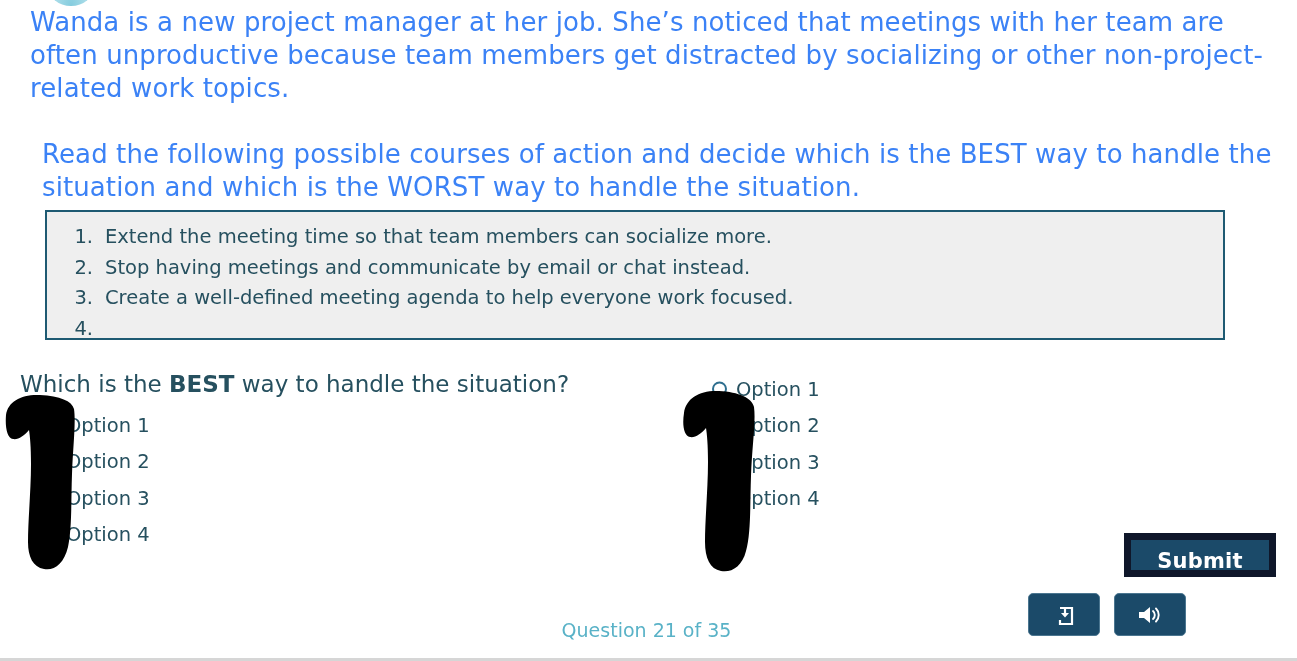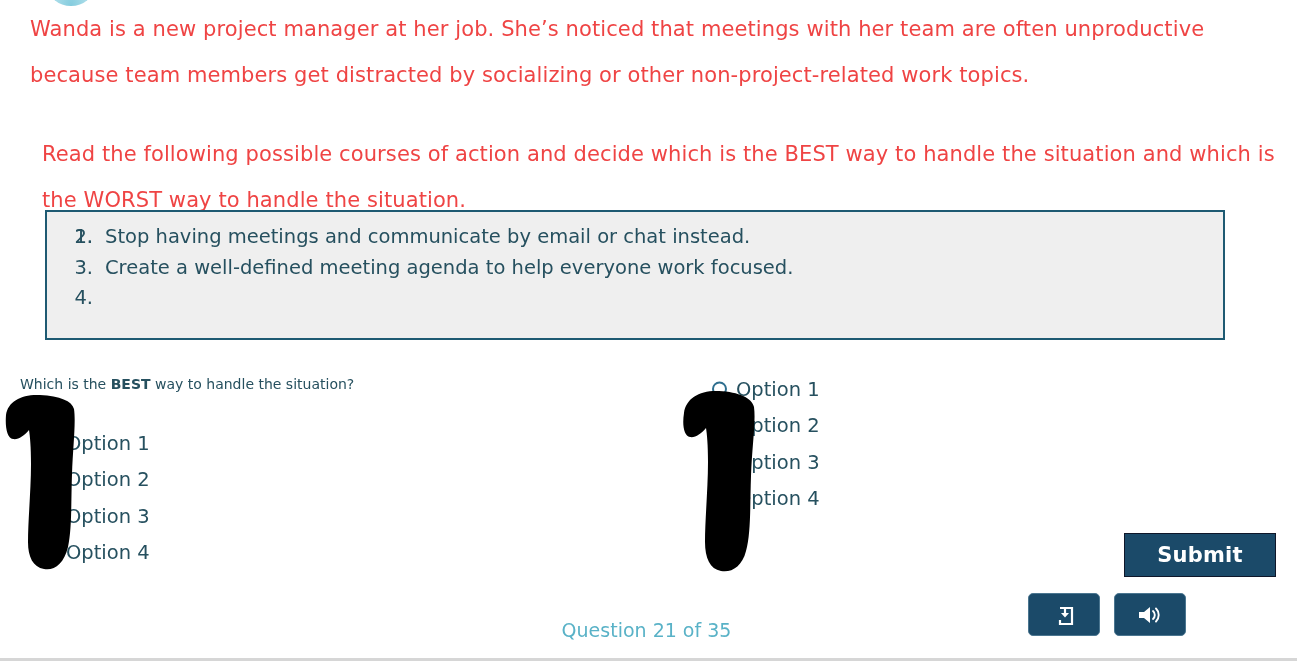--- a/index.html
+++ b/index.html
@@ -27,23 +27,23 @@
     background: radial-gradient(ellipse at 50% 100%, #6fc3d8 0%, #9fd8e6 55%, #e4f3f8 85%, #ffffff 100%);
     opacity: .85;
   }
 
   
   .scenario {
     position: absolute;
     left: 30px;
     top: 6px;
     width: 1245px;
-    font-size: 21px;
-    line-height: 46px;
-    color: #ef4444;
+    font-size: 26px;
+    line-height: 33px;
+    color: #3b82f6;
     letter-spacing: .1px;
   }
   .scenario p { margin: 0; }
   .scenario p.gap { margin-top: 33px; margin-left: 12px; }
 
   
   #actions-box {
     position: absolute;
     left: 45px;
     top: 210px;
@@ -74,25 +74,25 @@
 
   
   .answer-col {
     position: absolute;
     top: 371px;
   }
   #best-col  { left: 20px; }
   #worst-col { left: 690px; }
 
   .col-question {
-    font-size: 14px;
+    font-size: 23px;
     line-height: 26px;
     color: #26505f;
     white-space: nowrap;
-    margin-bottom: 28px;
+    margin-bottom: 10px;
   }
   .col-question b { font-weight: bold; }
 
   .radio-row {
     display: flex;
     align-items: center;
     height: 36.5px;
     padding-left: 46px;
     position: relative;
   }
@@ -122,21 +122,21 @@
   #ink-worst { left: 678px; top: 388px; width: 86px;  height: 186px; }
 
   
   #submit-button {
     position: absolute;
     left: 1124px;
     top: 533px;
     width: 152px;
     height: 44px;
     background: #1b4a69;
-    border: 1px solid #0f172a;
+    border: 7px solid #0f172a;
     color: #ffffff;
     font-size: 21px;
     font-weight: bold;
     line-height: 42px;
     text-align: center;
     letter-spacing: .2px;
     cursor: pointer;
   }
 
   
@@ -185,20 +185,21 @@
 
 <div class="scenario">
   <p>Wanda is a new project manager at her job. She’s noticed that meetings with her team are often unproductive because team members get distracted by socializing or other non-project-related work topics.</p>
   <p class="gap">Read the following possible courses of action and decide which is the BEST way to handle the situation and which is the WORST way to handle the situation.</p>
 </div>
 
 <div id="actions-box">
   <ul id="actions-list">
     <li>
       <span class="num">1.</span>
+      <span>Extend the meeting time so that team members can socialize more.</span>
     </li>
     <li>
       <span class="num">2.</span>
       <span>Stop having meetings and communicate by email or chat instead.</span>
     </li>
     <li>
       <span class="num">3.</span>
       <span>Create a well-defined meeting agenda to help everyone work focused.</span>
     </li>
     <li>

